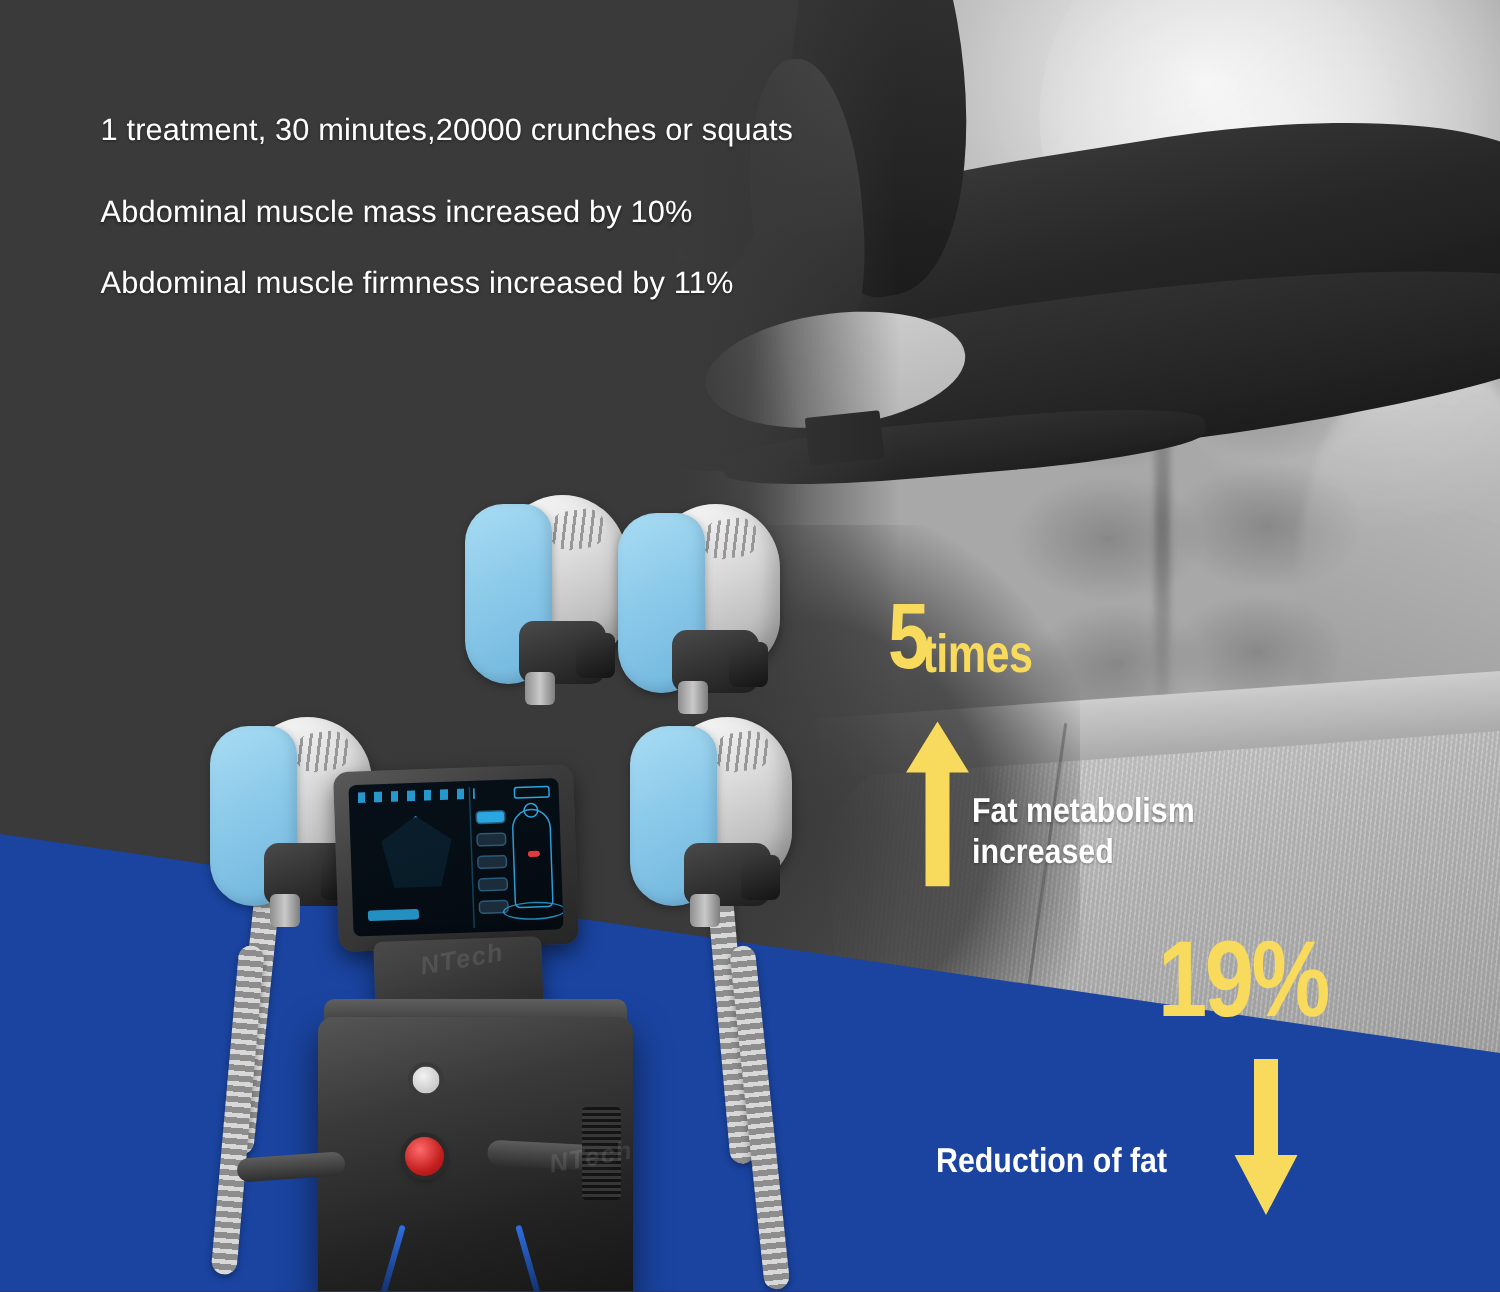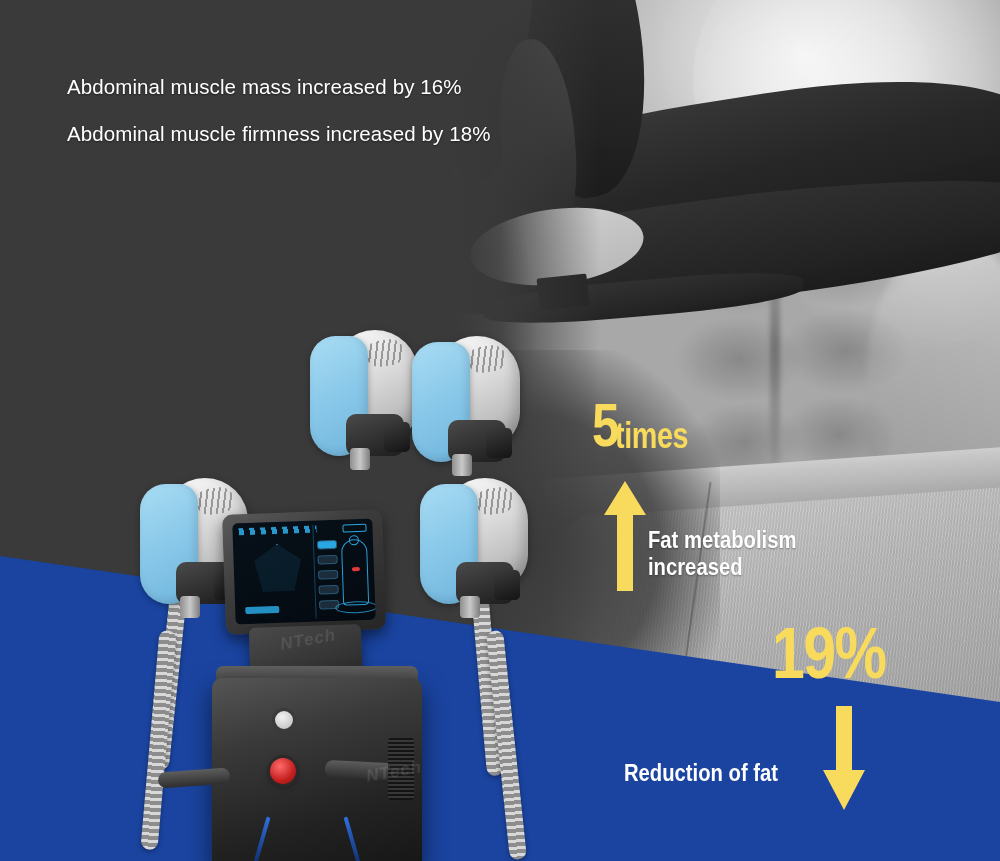--- a/index.html
+++ b/index.html
@@ -312,22 +312,23 @@
       <div class="shorts-waist"></div>
       <div class="shorts-seam"></div>
     </div>
     <div class="photo-fade"></div>
     <div class="dark-wash"></div>
   </div>
 
   <div class="blue-band"></div>
 
   <div class="bullets">
-    <div class="bullet tight">Abdominal muscle mass increased by 16%</div>
-    <div class="bullet tight">Abdominal muscle firmness increased by 18%</div>
+    <div class="bullet">1 treatment, 30 minutes,20000 crunches or squats</div>
+    <div class="bullet tight">Abdominal muscle mass increased by 10%</div>
+    <div class="bullet tight">Abdominal muscle firmness increased by 11%</div>
   </div>
 
   <div class="machine">
 
     <div class="cable" style="left:42px; top:240px; height:200px; transform:rotate(6deg);"></div>
     <div class="cable" style="left:358px; top:236px; height:210px; transform:rotate(-5deg);"></div>
     <div class="cable" style="left:30px; top:300px; height:220px; transform:rotate(5deg);"></div>
     <div class="cable" style="left:378px; top:300px; height:230px; transform:rotate(-6deg);"></div>
 
     <div class="hp" style="left:190px; top:0px;">

